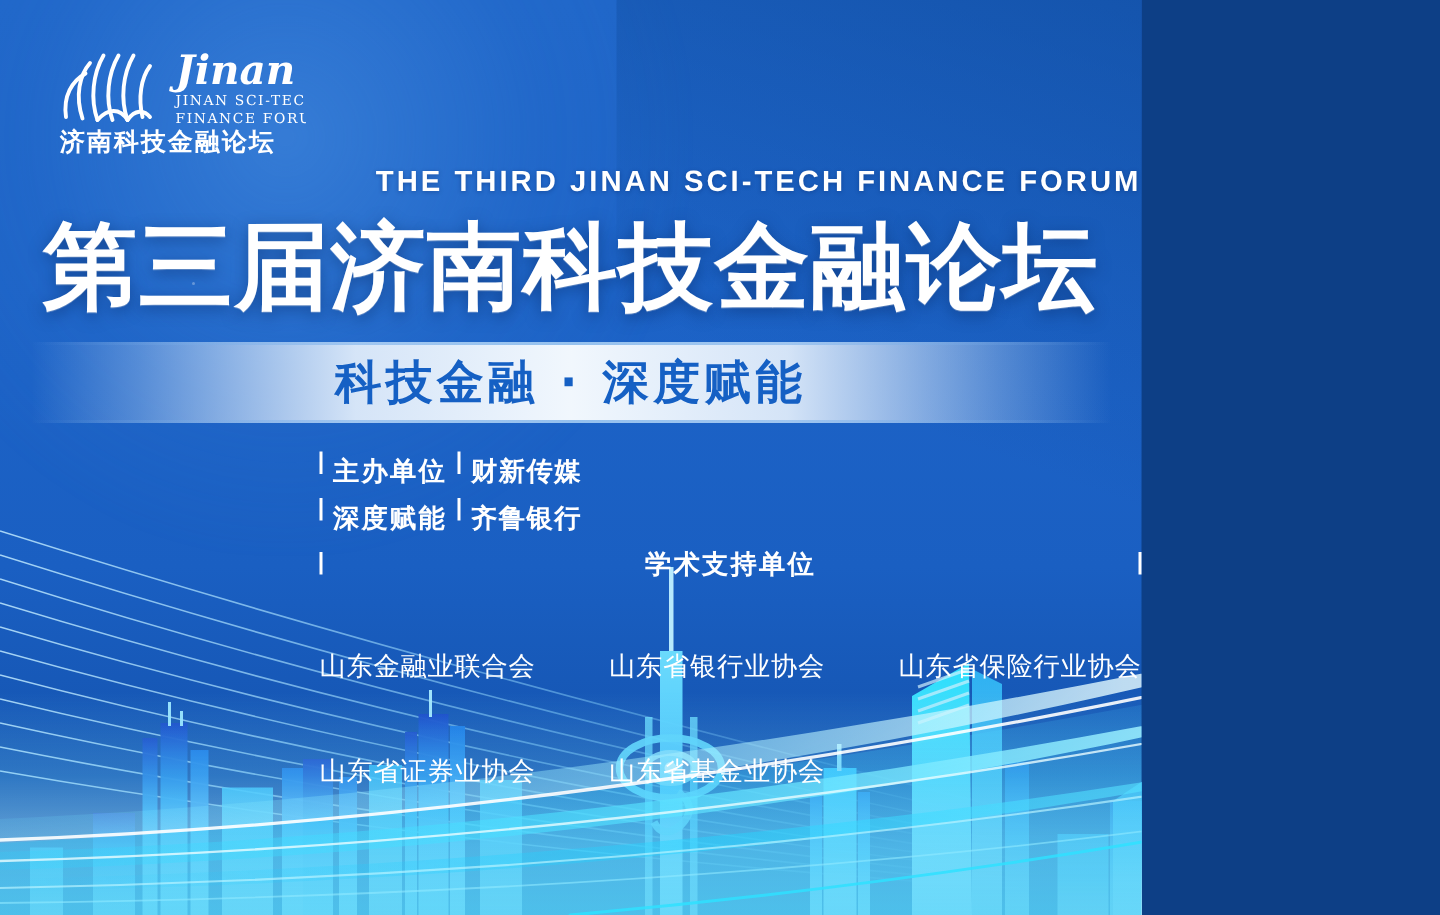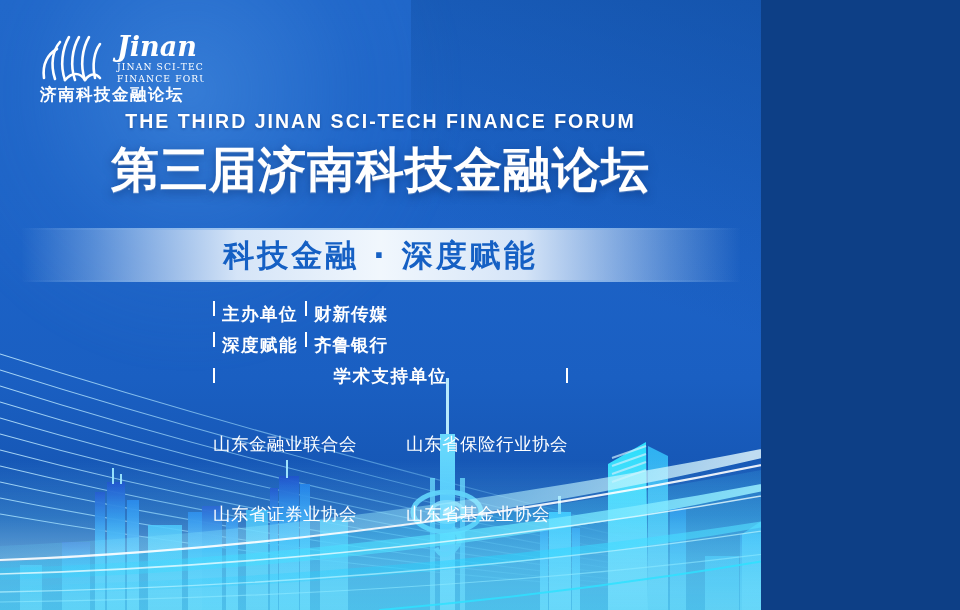--- a/index.html
+++ b/index.html
@@ -56,26 +56,27 @@
   .headline{
     position:absolute;left:0;right:0;top:112px;text-align:center;
   }
   .eyebrow{
     color:#ffffff;
     font-size:19.5px;
     letter-spacing:2.0px;
     font-weight:bold;
     line-height:1;
     text-shadow:0 1px 3px rgba(8,45,110,.45);
+    text-align:right;
   }
   .maintitle{
     margin-top:13px;
     font-family:"DejaVu Sans","Liberation Sans",sans-serif;
     font-weight:bold;
-    font-size:48px;
+    font-size:63px;
     line-height:1.04;
     letter-spacing:1px;
     color:#ffffff;
     text-shadow:0 3px 10px rgba(6,40,100,.50), 0 1px 0 rgba(255,255,255,.35);
   }
 
   
   .bandwrap{
     position:absolute;left:50%;transform:translateX(-50%);
     top:228px;width:720px;height:54px;
@@ -383,20 +384,21 @@
 
     <div class="support-head">
       <span class="bar"></span>
       <span class="txt">学术支持单位</span>
       <span class="bar"></span>
     </div>
 
     <div class="support-grid">
       <div class="support-line">
         <span class="cell">山东金融业联合会</span>
+        <span class="cell">山东省银行业协会</span>
         <span class="cell">山东省保险行业协会</span>
       </div>
       <div class="support-line">
         <span class="cell">山东省证券业协会</span>
         <span class="cell">山东省基金业协会</span>
       </div>
     </div>
   </div>
 
   <div class="spark" style="left:862px;top:132px;width:3px;height:3px;opacity:.35"></div>

